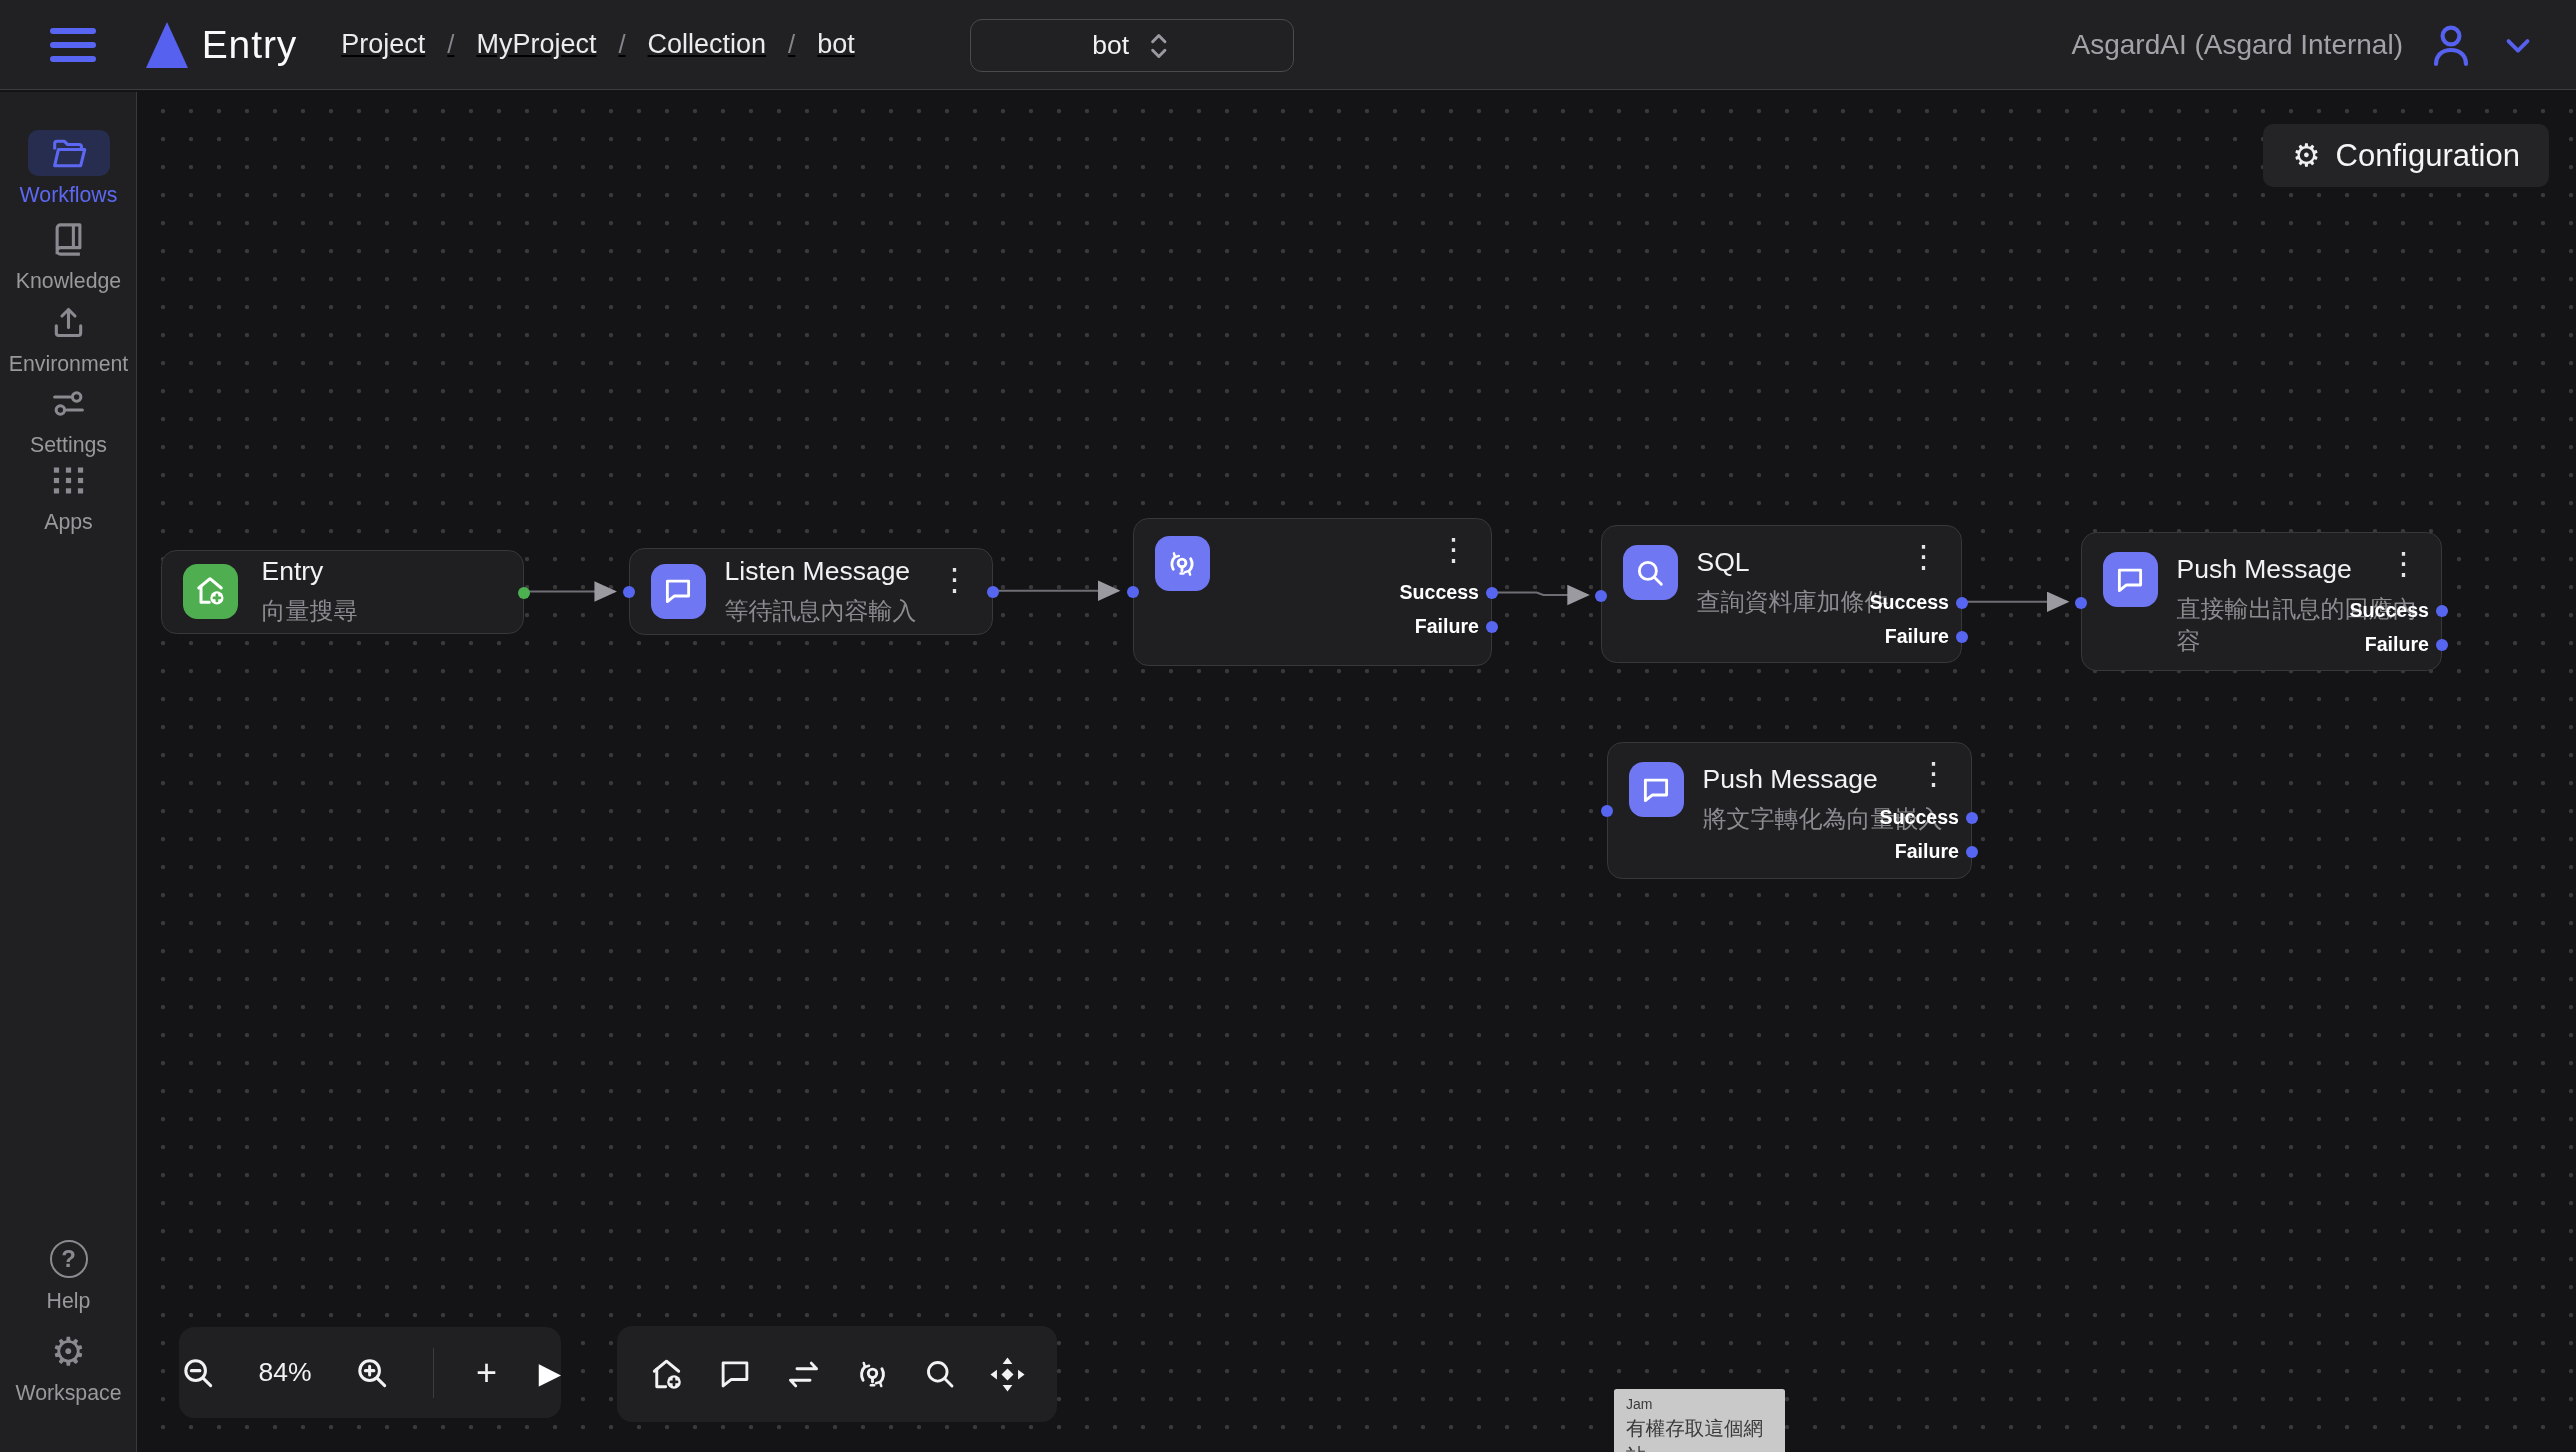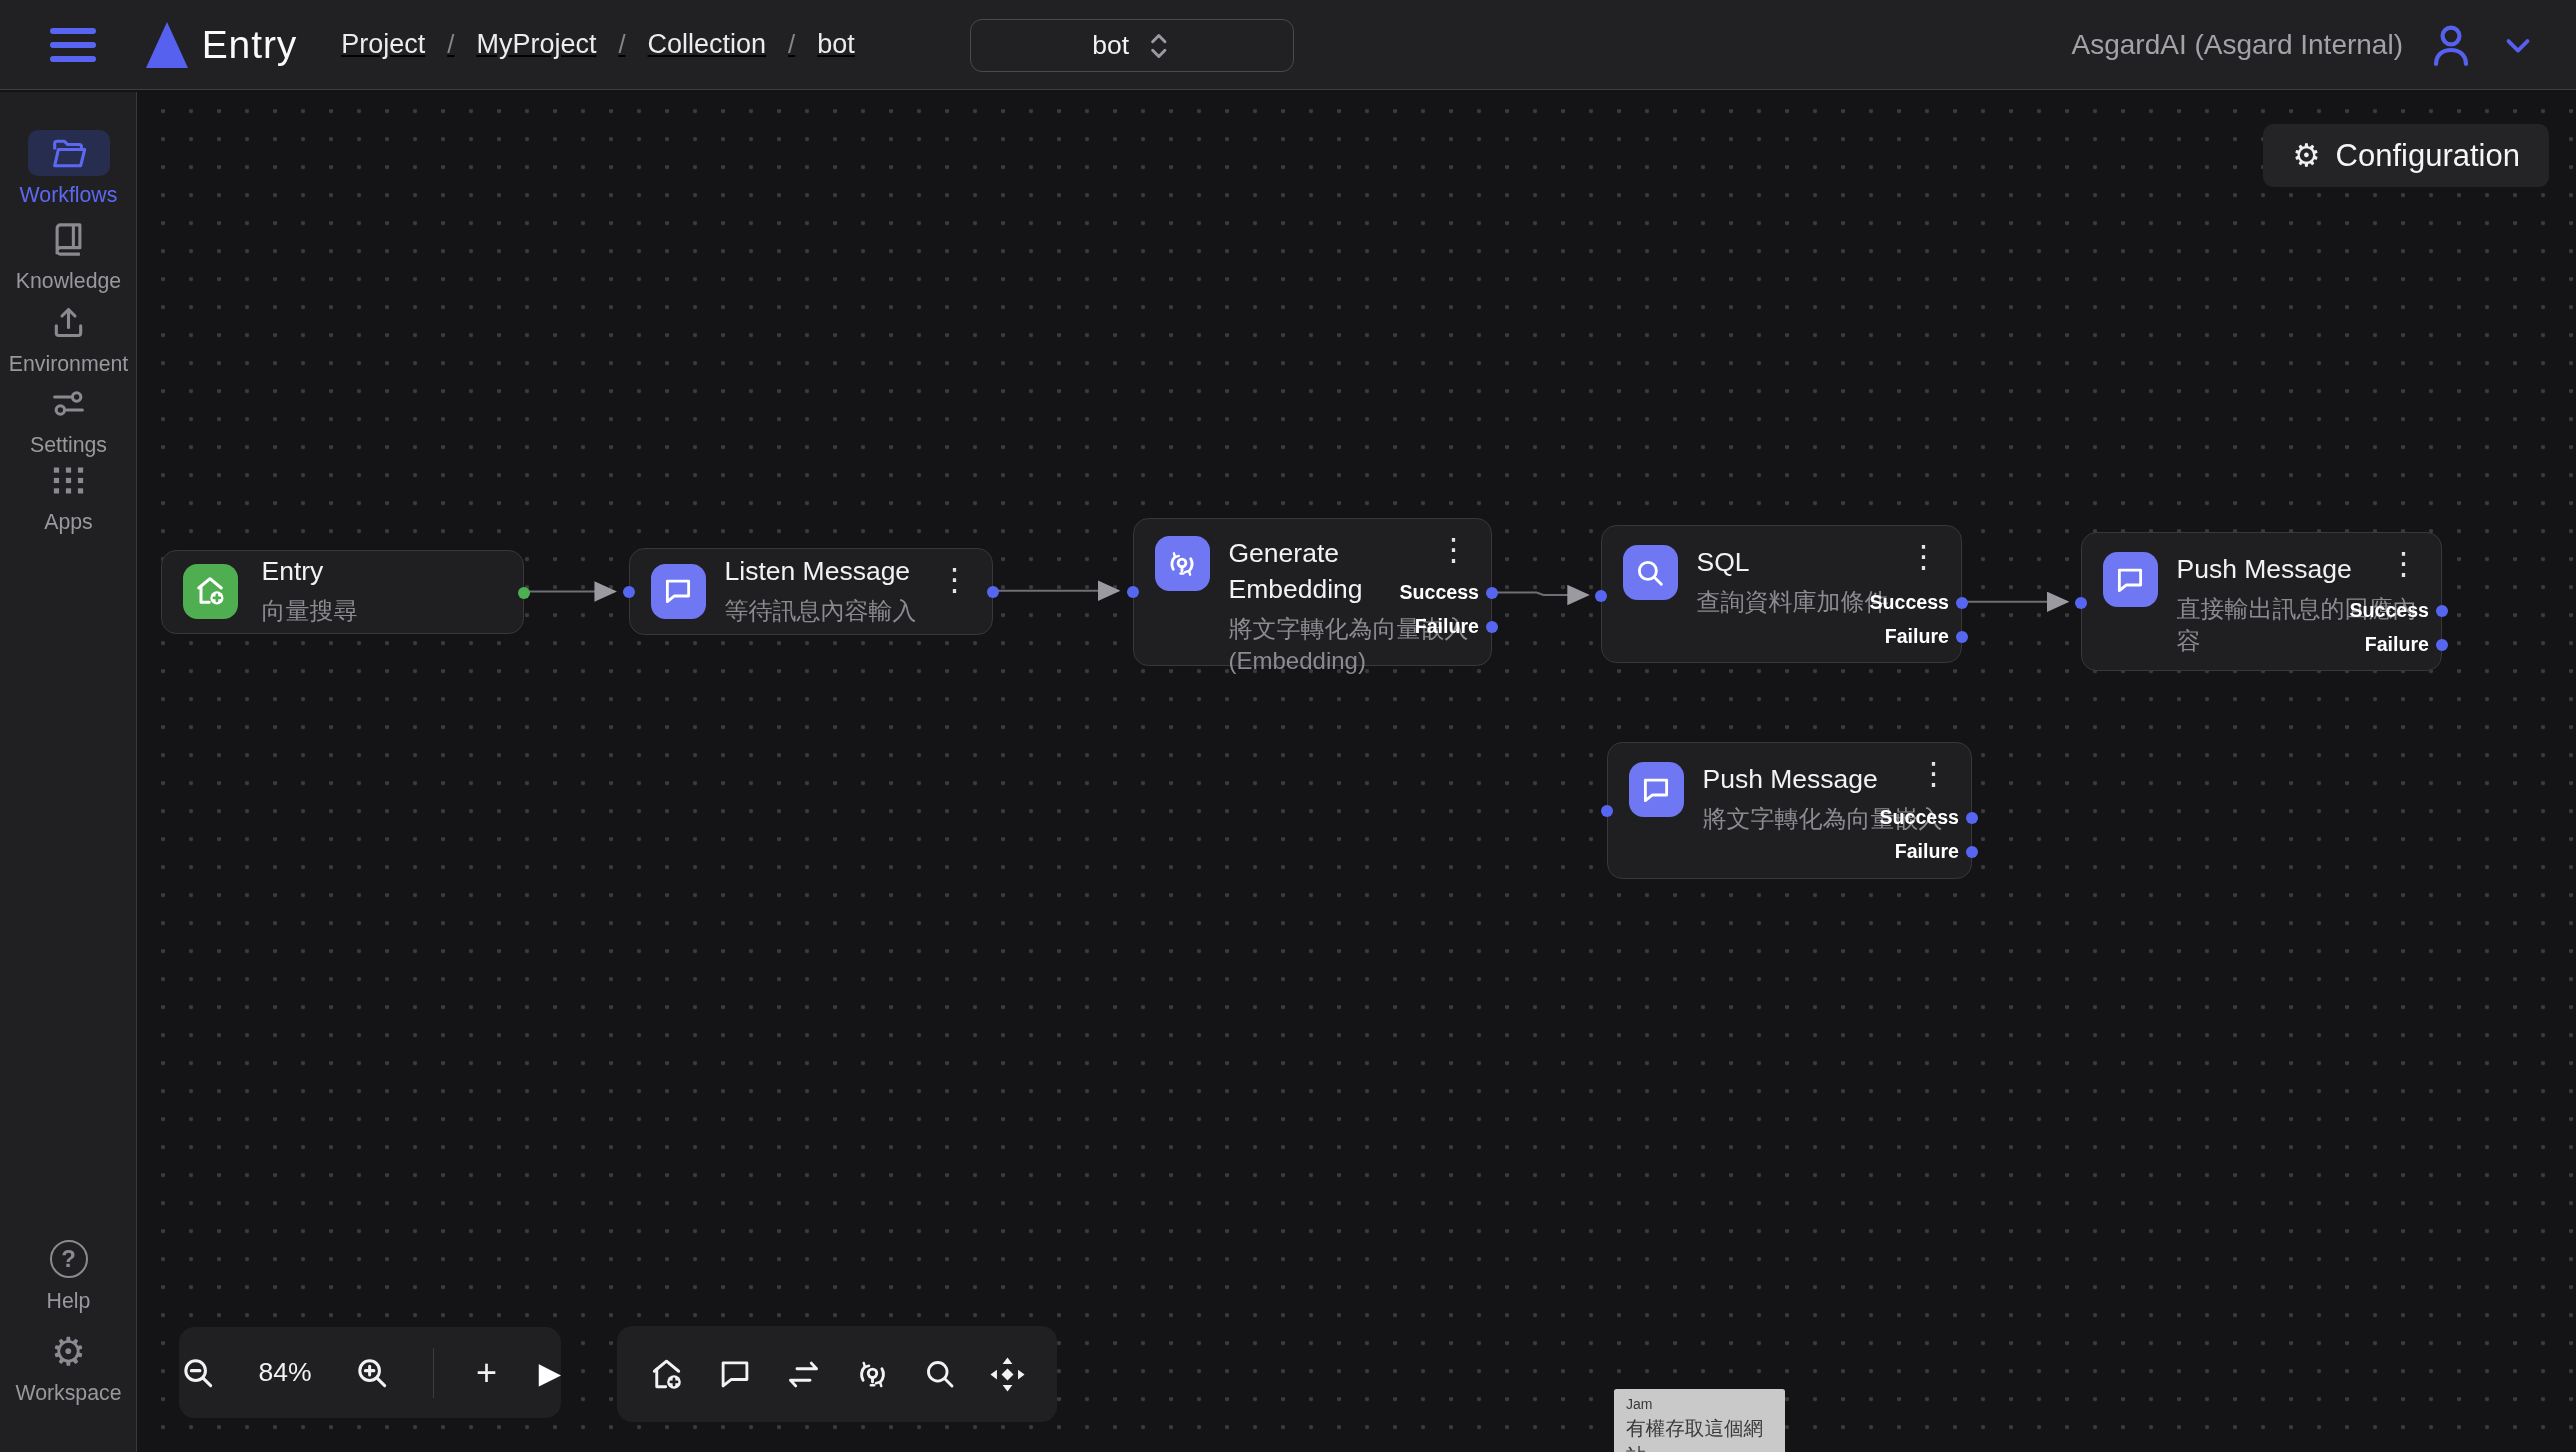--- a/index.html
+++ b/index.html
@@ -262,24 +262,20 @@
         <svg class="ic" width="36" height="36" viewBox="0 0 24 24" fill="none" stroke="#ffffff" stroke-width="1.9" stroke-linecap="round">
           <path d="M6.2 15.5 a6.6 6.6 0 0 1 1.2 -8.3"></path>
             <path d="M17.8 8.5 a6.6 6.6 0 0 1 -1.2 8.3"></path>
           <path d="M6.6 4.9 l0.8 2.5 2.5 -0.8" stroke-width="1.6"></path>
             <path d="M17.4 19.1 l-0.8 -2.5 -2.5 0.8" stroke-width="1.6"></path>
           <circle cx="12" cy="11.3" r="2.6"></circle>
             <path d="M12 13.9 V16.6"></path>
             <path d="M11 18.3 h2" stroke-width="1.6"></path>
         </svg>
       </div>
-      <div style="width:201px;">
-        <div class="nt">Generate Embedding</div>
-        <div class="ns" style="width:256px;">將文字轉化為向量嵌入 (Embedding)</div>
-      </div>
     </div>
     <div class="kebab">⋮</div>
     <span class="out-label" style="top:62px;">Success</span>
     <span class="out-label" style="top:96px;">Failure</span>
     <div class="port" style="left:-6.8px; top:67px;"></div>
     <div class="port" style="right:-6.8px; top:68px;"></div>
     <div class="port" style="right:-6.8px; top:102px;"></div>
   </div>
 
   <div class="node" style="left:1464px; top:433px; width:361px; height:138px;">

